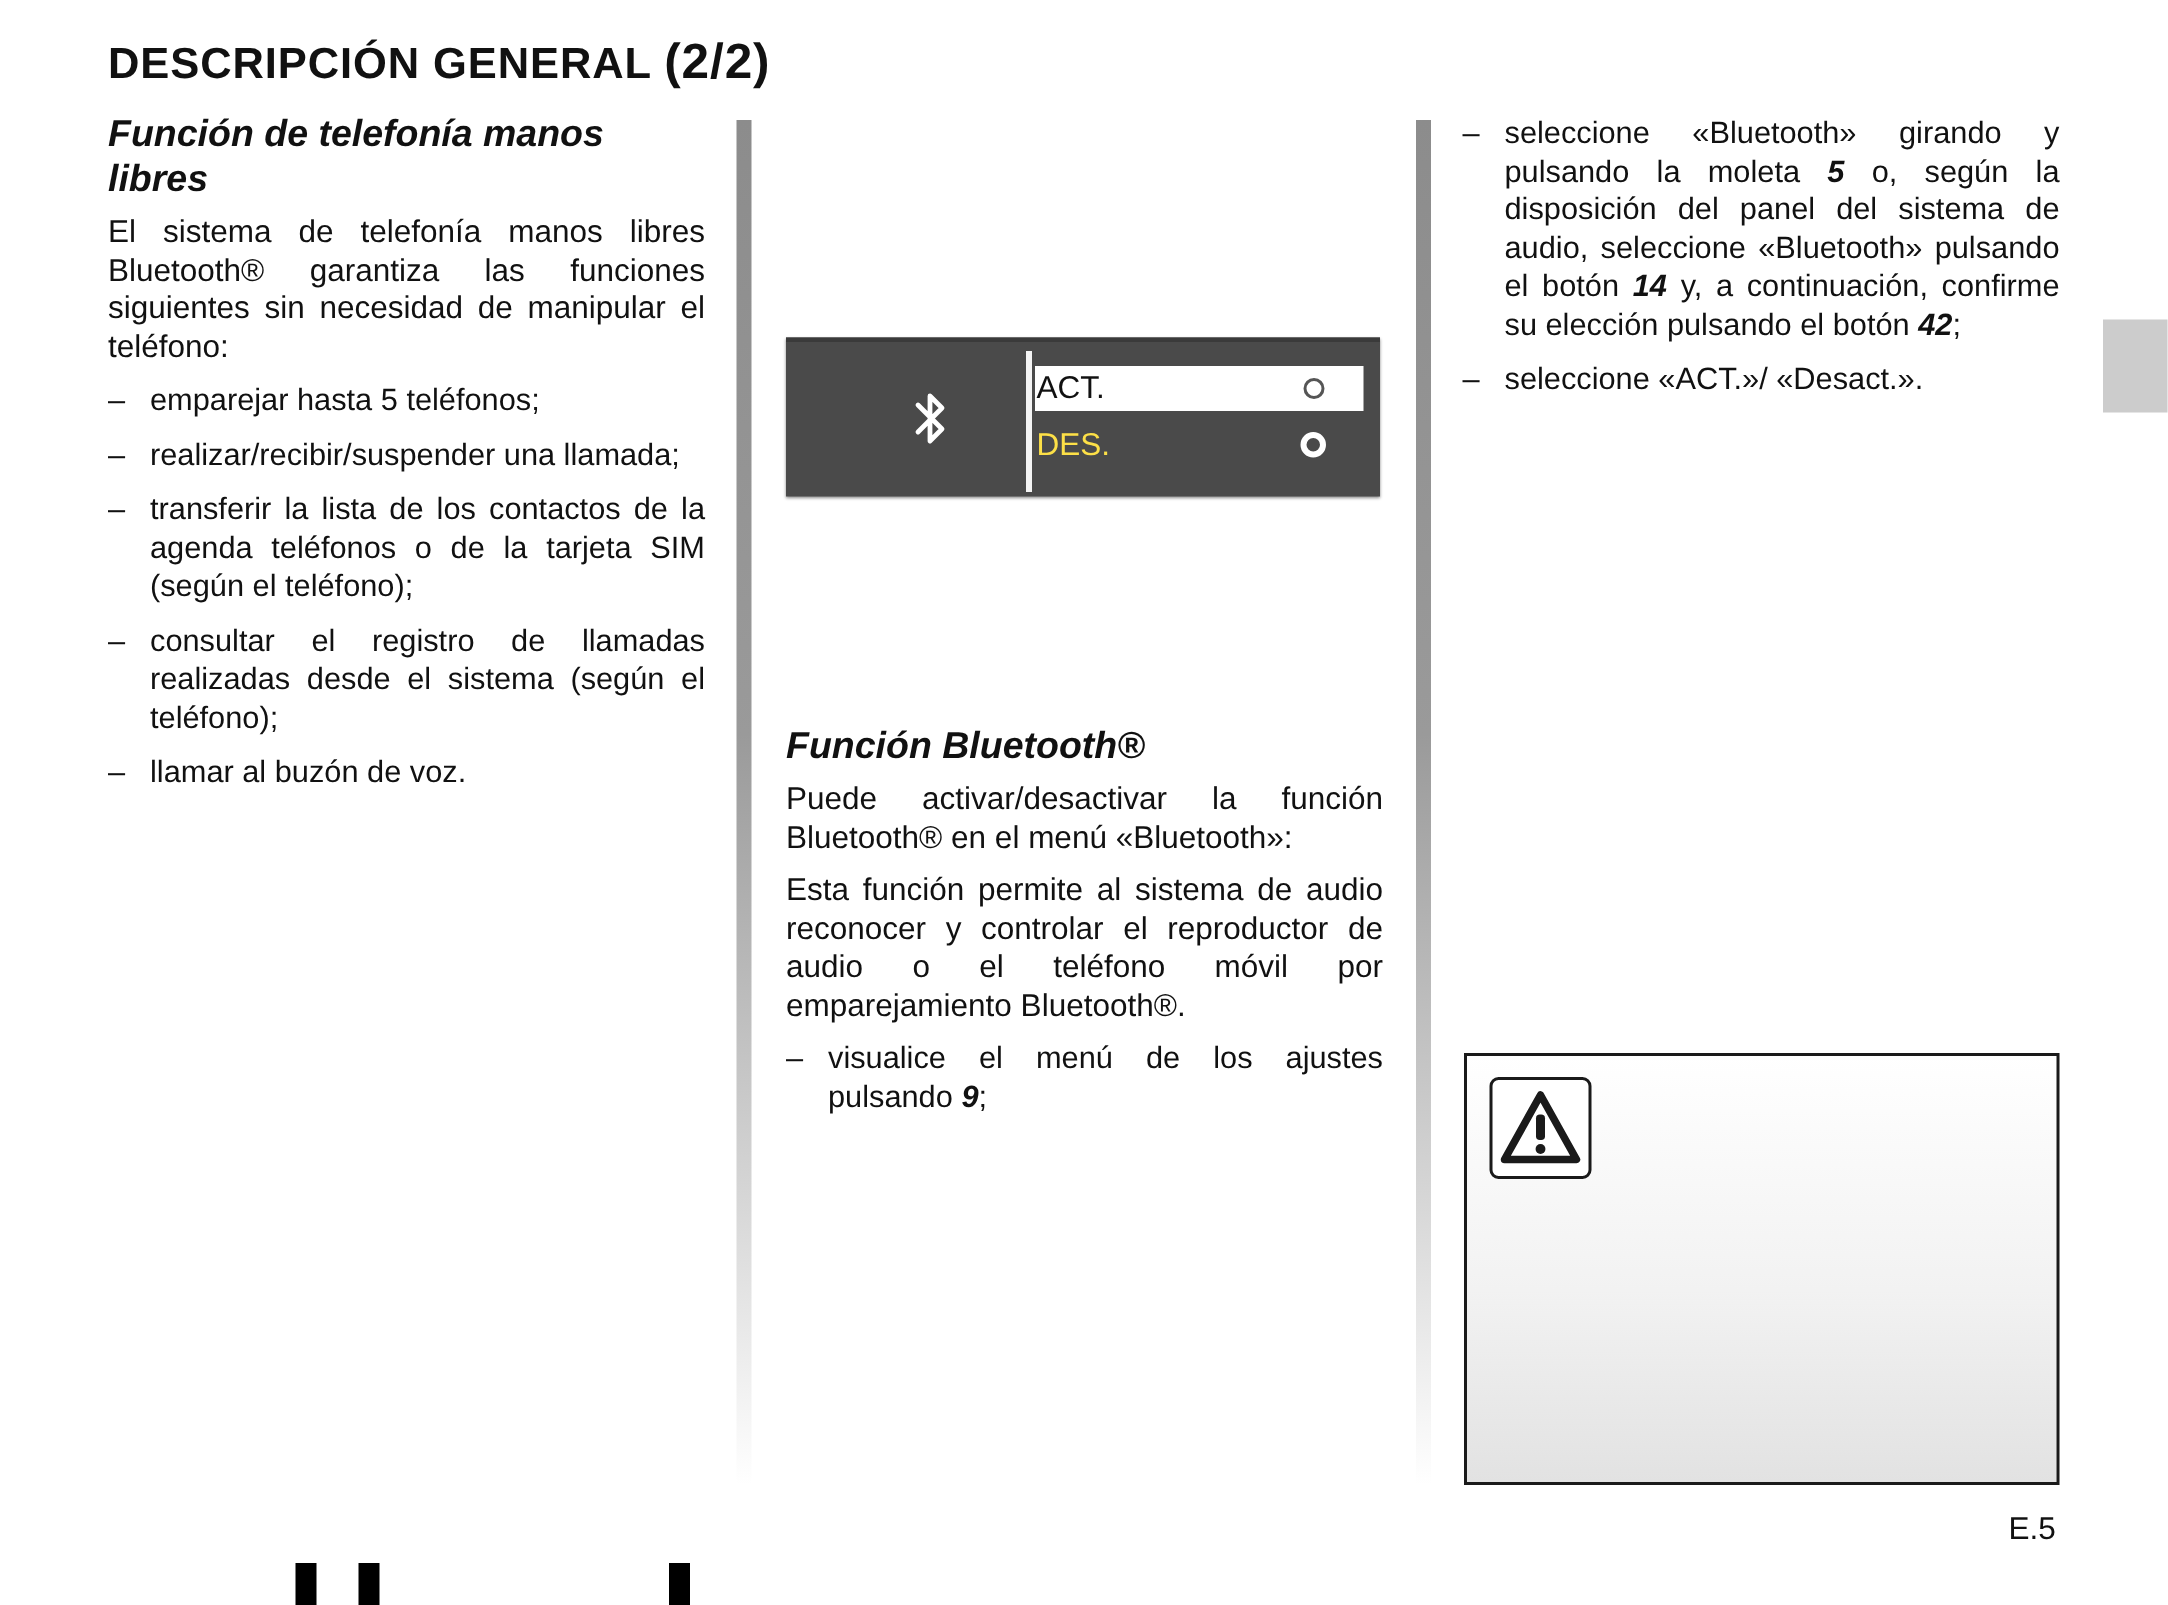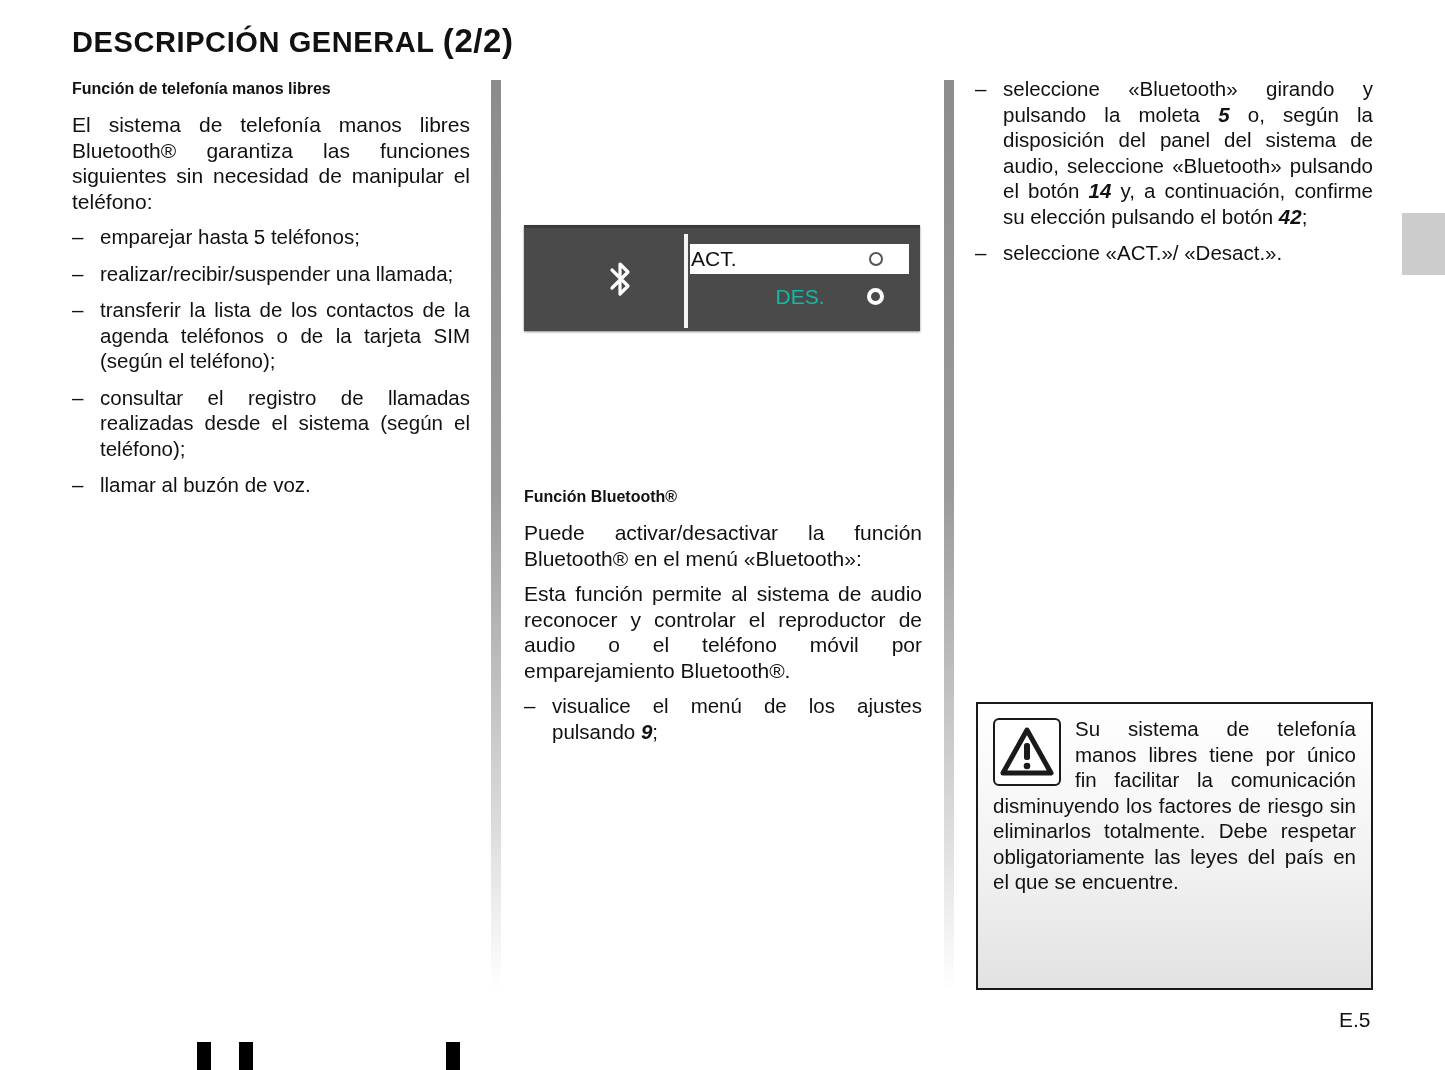--- a/index.html
+++ b/index.html
@@ -41,24 +41,25 @@
       position: absolute;
       top: 80px;
       width: 10px;
       height: 910px;
       background: linear-gradient(to bottom, #8c8c8c 0%, #9a9a9a 45%, #d8d8d8 80%, #ffffff 100%);
     }
     .divider-1 { left: 491px; }
     .divider-2 { left: 944px; }
 
     .section-heading {
-      font-size: 16px;
+      font-size: 25px;
       font-weight: bold;
       line-height: 30px;
       margin: 0 0 8px 0;
+      font-style: italic;
     }
     .para {
       font-size: 21px;
       line-height: 25.5px;
       text-align: justify;
       margin: 0 0 10px 0;
     }
     .dash-list {
       list-style: none;
       margin: 0;
@@ -119,22 +120,21 @@
       padding-left: 1px;
       box-sizing: border-box;
     }
     .screen .opt-act {
       top: 16px;
       background: #ffffff;
       color: #111;
     }
     .screen .opt-des {
       top: 54px;
-      color: #14b8a6;
-      text-align: center;
+      color: #fde047;
     }
     .screen .radio {
       position: absolute;
       right: 26px;
       top: 8px;
       width: 14px;
       height: 14px;
       border-radius: 50%;
       box-sizing: border-box;
     }
@@ -281,20 +281,19 @@
 </section>
 
 <div class="warning-box">
   <div class="warning-icon">
     <svg width="56" height="52" viewBox="0 0 56 52">
       <polygon points="28,4 52,47 4,47" fill="none" stroke="#1a1a1a" stroke-width="5" stroke-linejoin="round"></polygon>
       <rect x="25" y="17" width="6" height="17" rx="2.5" fill="#1a1a1a"></rect>
       <circle cx="28" cy="40" r="3.3" fill="#1a1a1a"></circle>
     </svg>
   </div>
-  <p class="warning-text">Su sistema de telefonía manos libres tiene por único fin facilitar la comunicación disminuyendo los factores de riesgo sin eliminarlos totalmente. Debe respetar obligatoriamente las leyes del país en el que se encuentre.</p>
 </div>
 
 <div class="page-number">E.5</div>
 
 <div class="crop-mark" style="left: 197px;"></div>
 <div class="crop-mark" style="left: 239px;"></div>
 <div class="crop-mark" style="left: 446px;"></div>
 
 </body></html>

